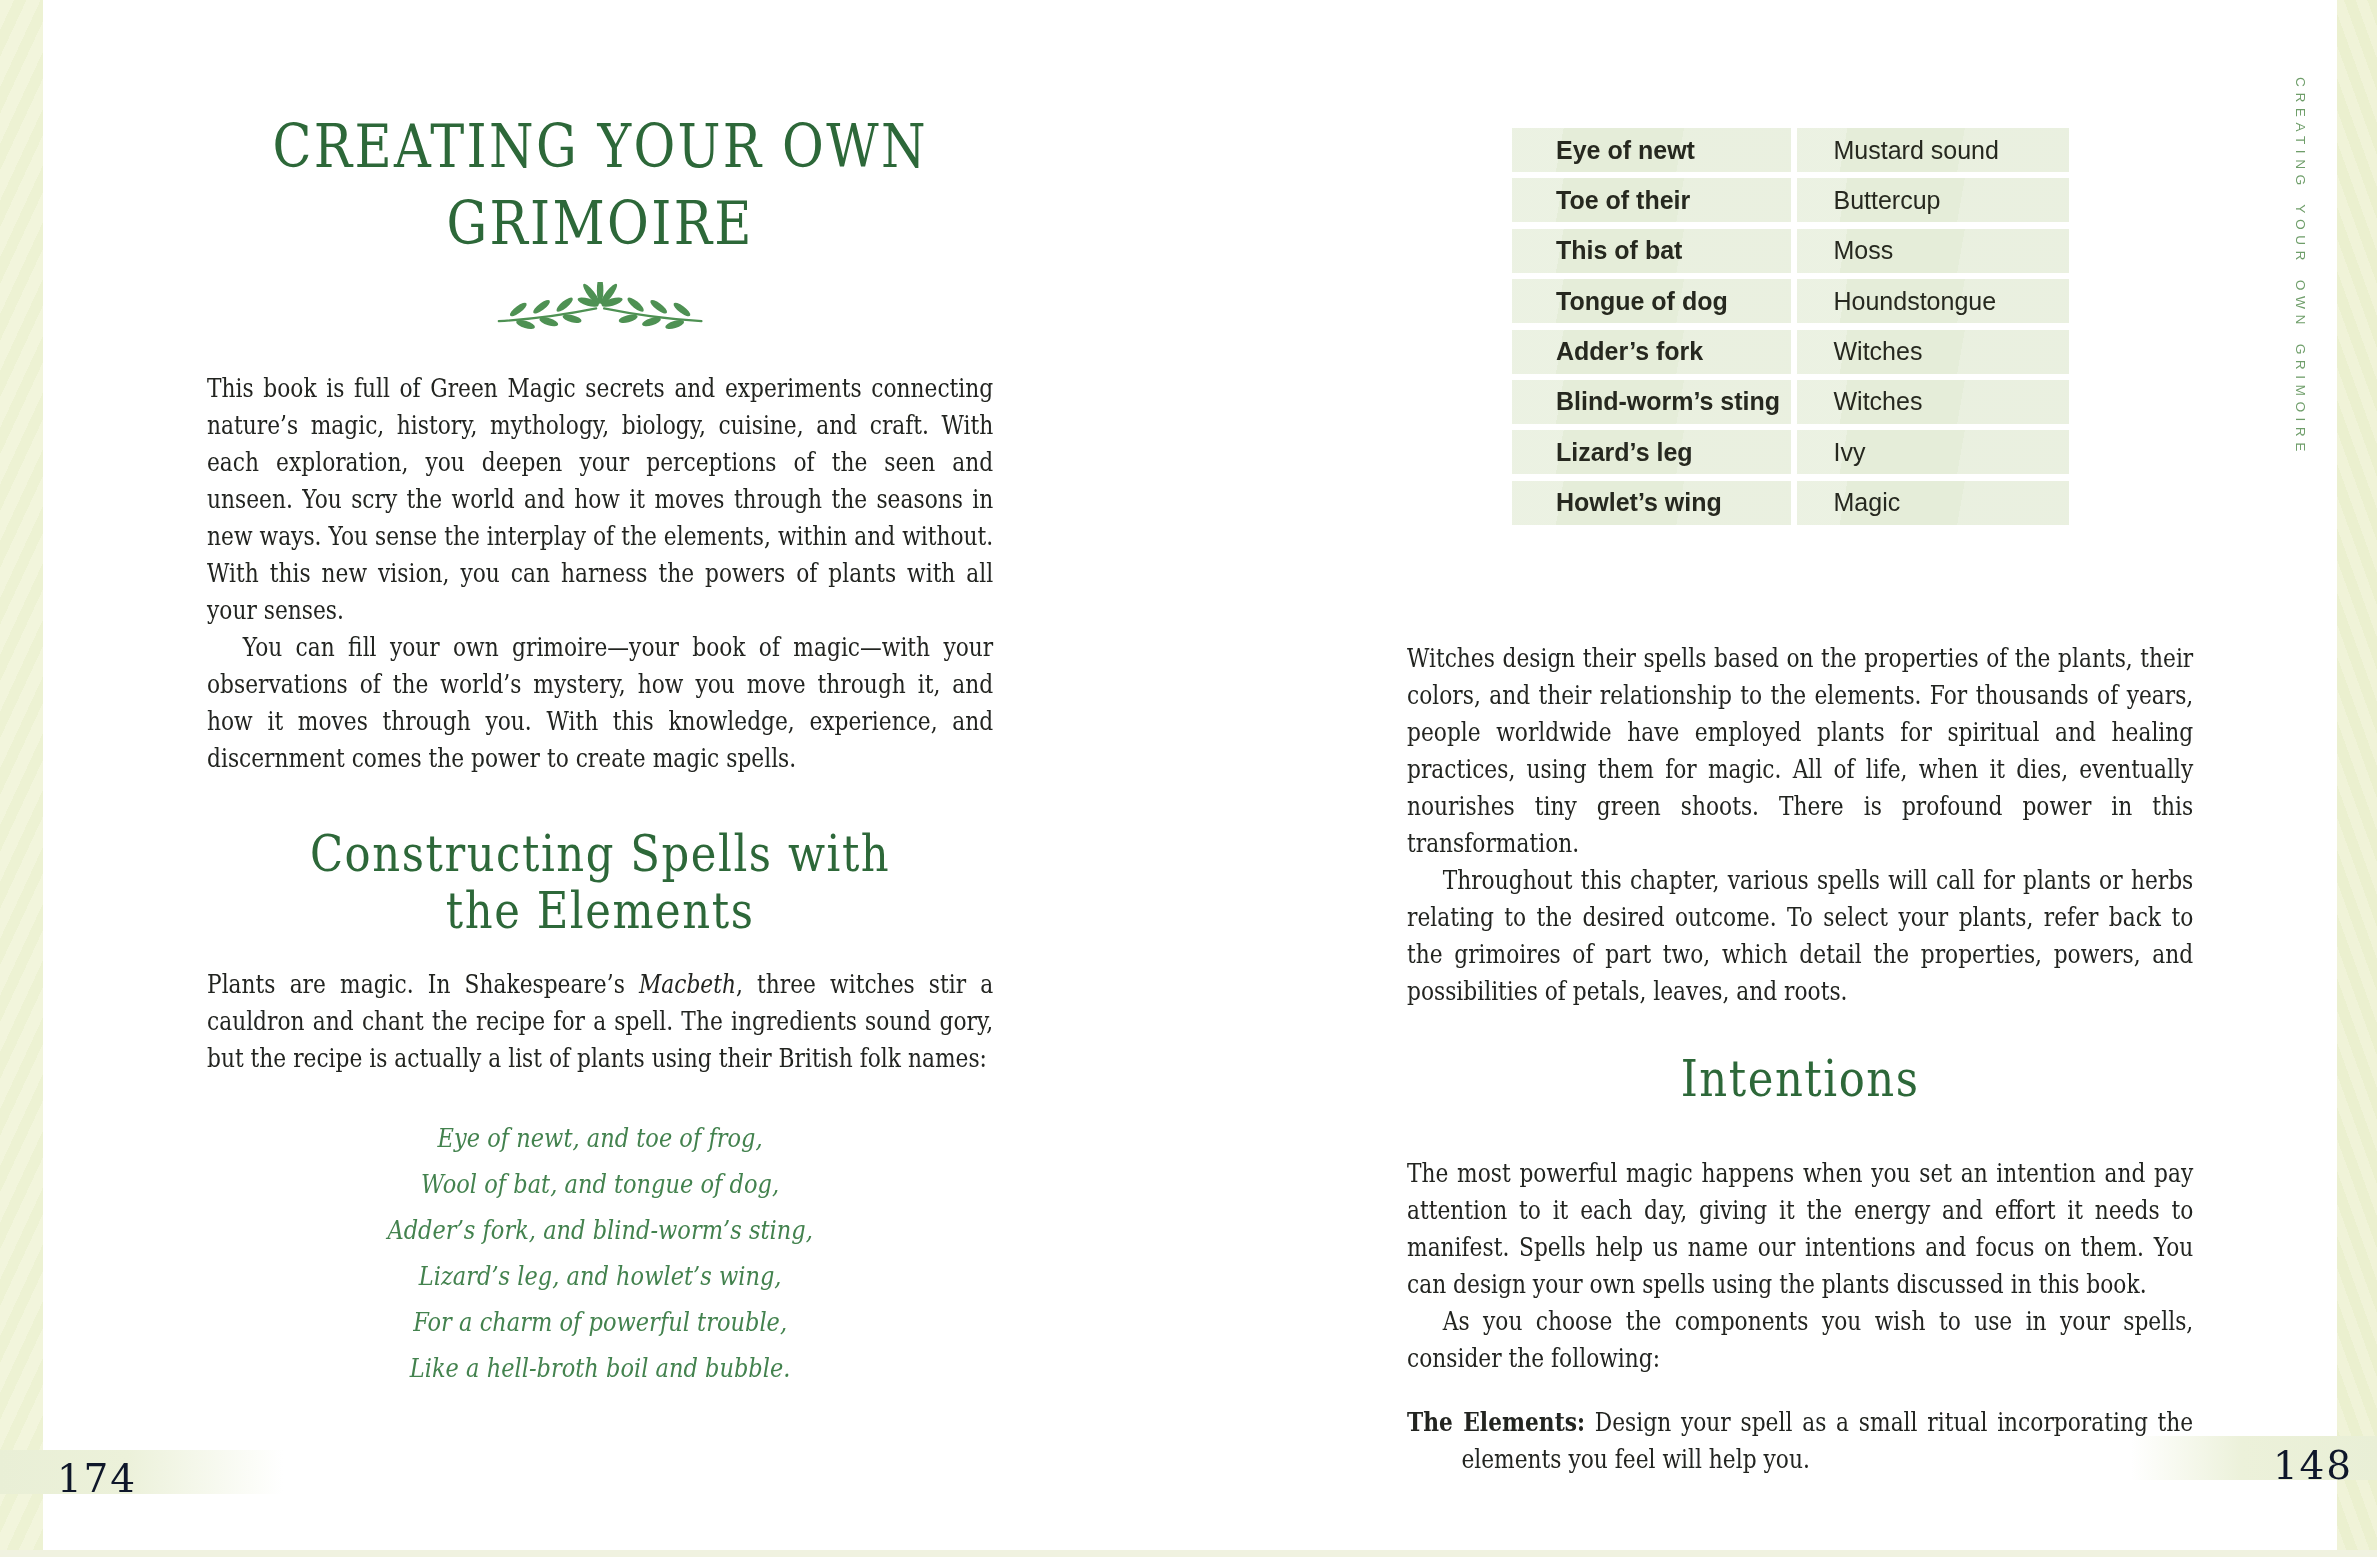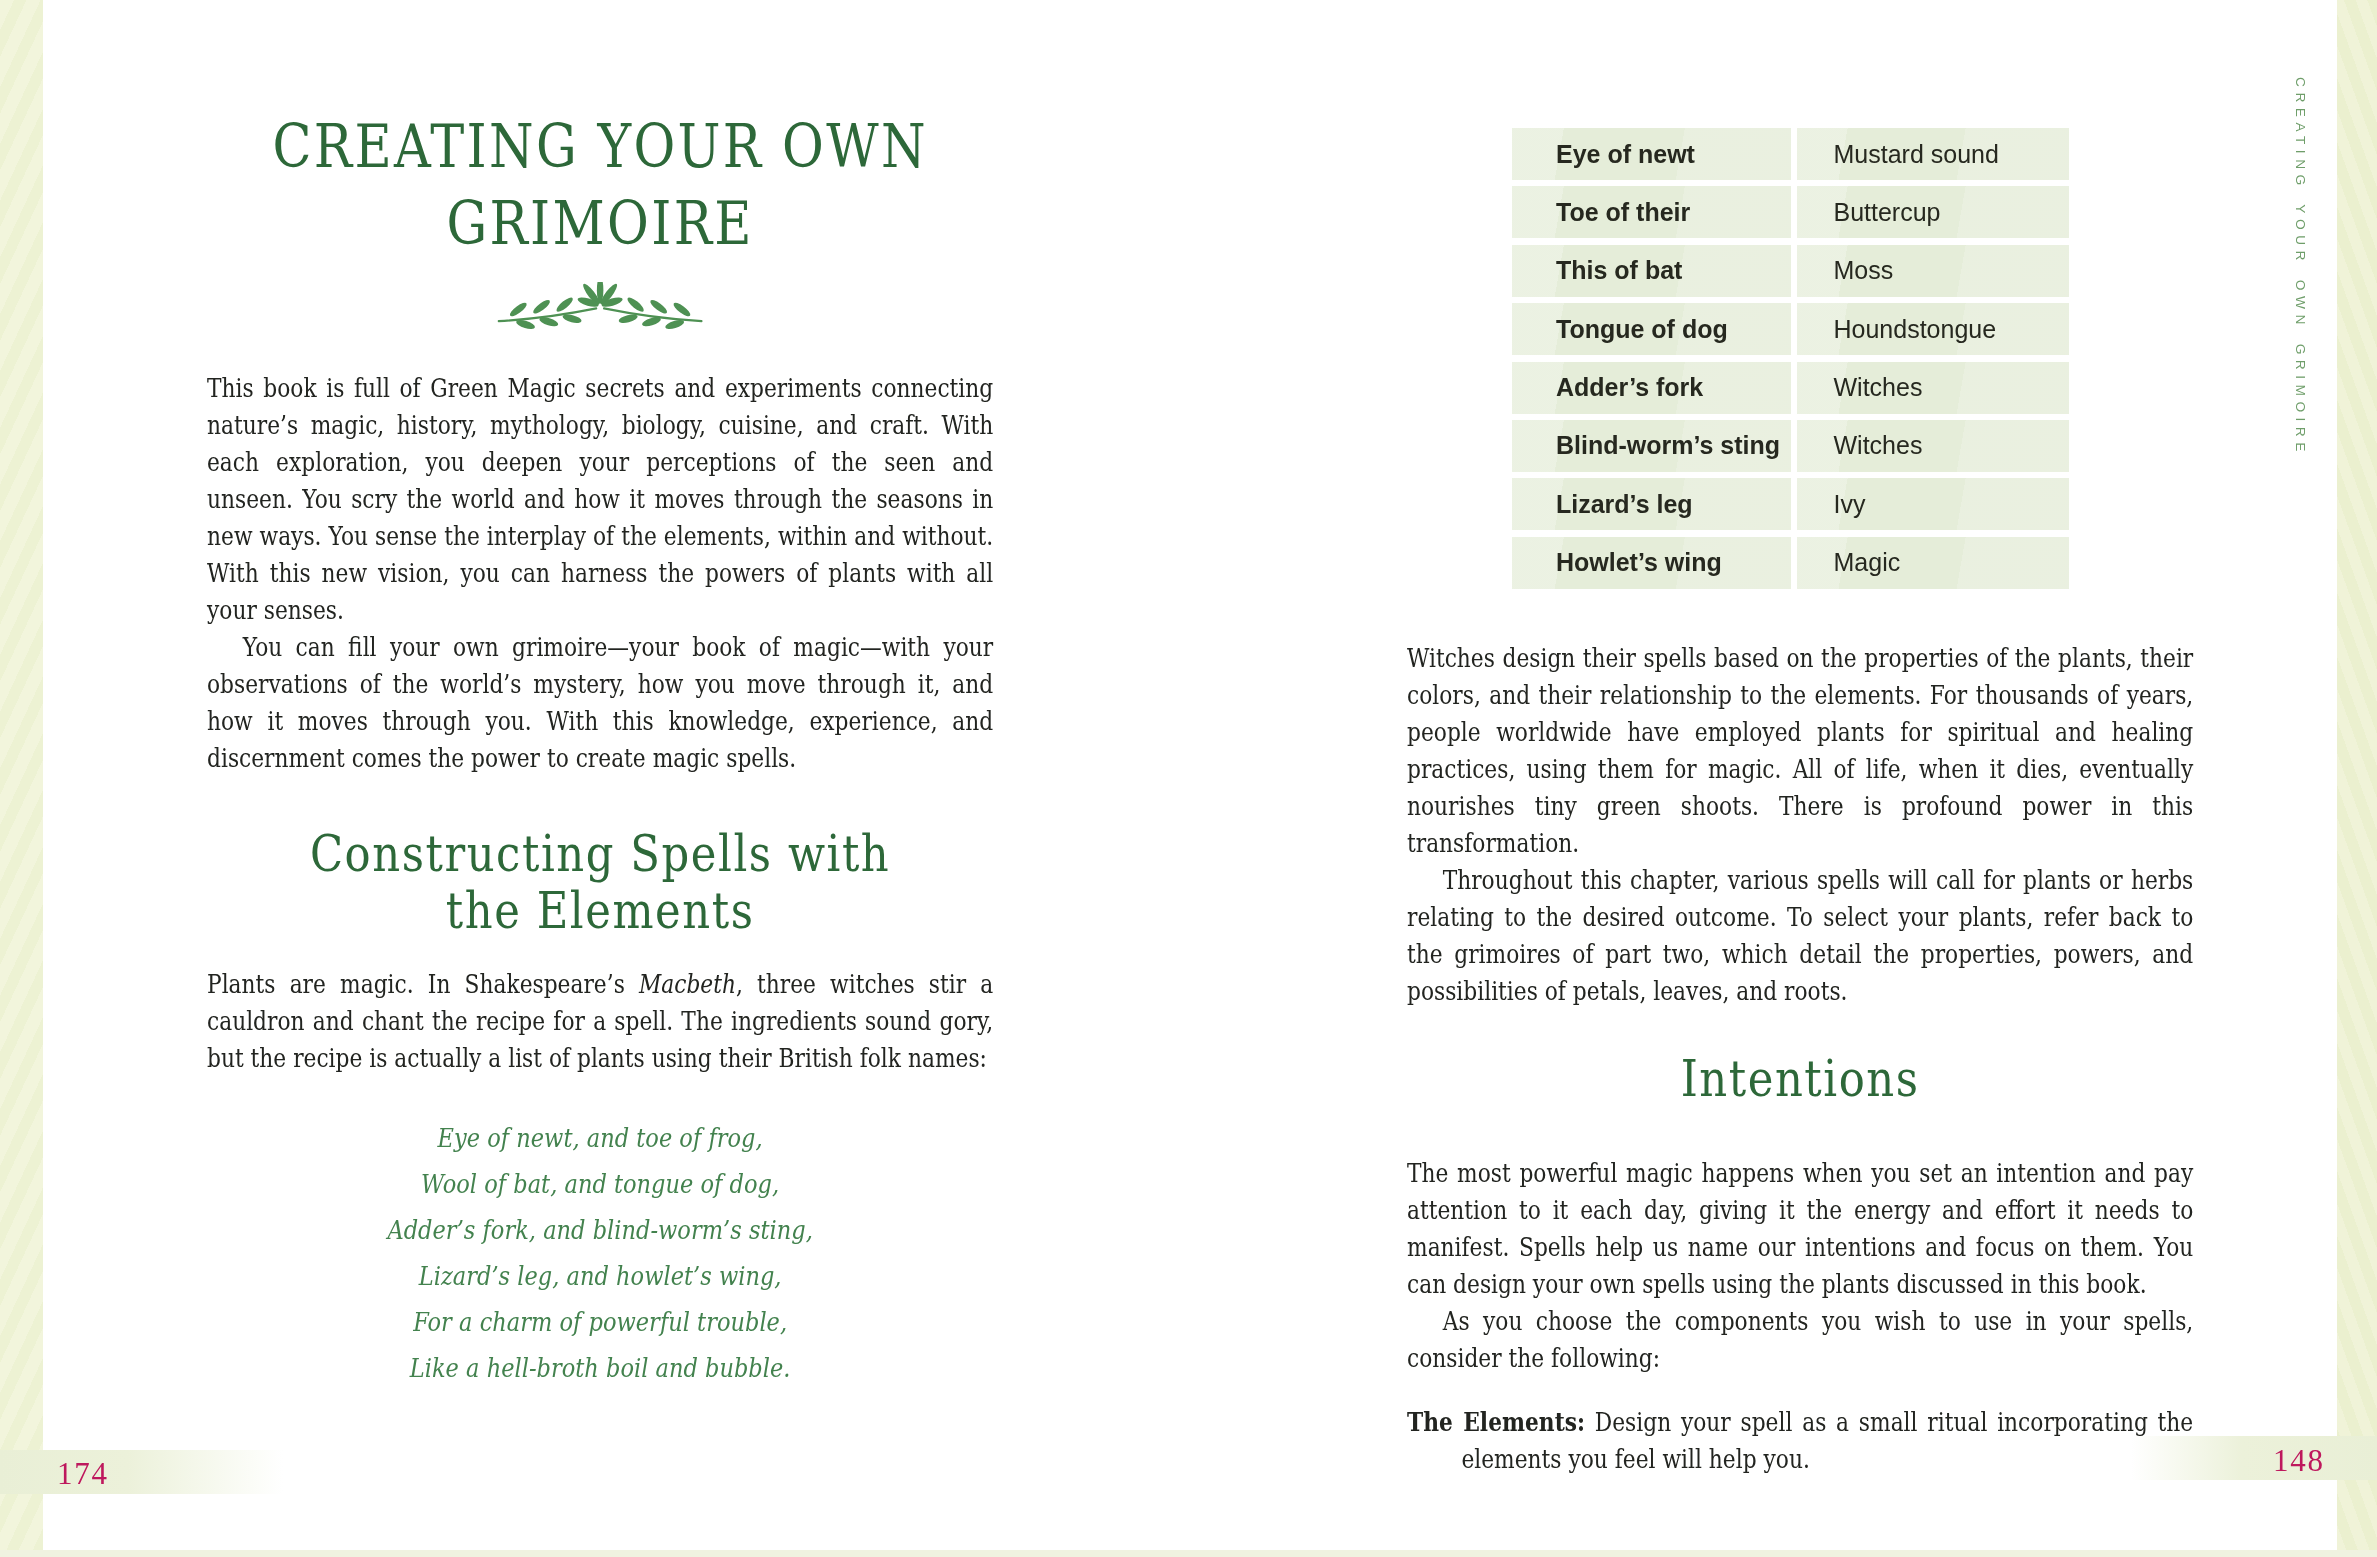--- a/index.html
+++ b/index.html
@@ -32,27 +32,27 @@
   .intent-p1{margin-top:48px;}
   .elements-par{margin-top:27.4px;padding-left:64px;text-indent:-64px;text-align:justify;font-size:25.6px;line-height:37px;}
   .elements-par b{font-weight:700;}
 
   
   .folk-table{
     position:absolute;left:1512px;top:128px;width:556px;
     display:grid;grid-template-columns:279px 272px;column-gap:5.5px;row-gap:6.4px;
     font-family:"Liberation Sans","DejaVu Sans",sans-serif;font-size:25px;color:#26281f;
   }
-  .folk-cell{background:#e5edd9;height:52px;display:flex;align-items:center;
+  .folk-cell{background:#e5edd9;height:44px;display:flex;align-items:center;
     background-image:linear-gradient(100deg,rgba(255,255,255,.25) 0 18%,rgba(0,0,0,0) 18% 60%,rgba(255,255,255,.18) 60% 100%);}
   .folk-cell.c1{padding-left:44px;font-weight:700;}
   .folk-cell.c2{padding-left:37px;}
 
   
-  .pagenum{position:absolute;color:#be185d;font-size:31px;letter-spacing:1.8px;font-family:Liberation Serif, serif;}
+  .pagenum{position:absolute;color:#0f172a;font-size:39px;letter-spacing:1.8px;}
   .pagenum.left{left:57px;top:1456px;}
   .pagenum.right{left:2273px;top:1443px;}
   .numband{position:absolute;height:44px;}
   .numband.left{left:0;top:1450px;width:283px;
     background:linear-gradient(to right,#e9efd6 0%,#ecf1da 45%,rgba(255,255,255,0) 100%);}
   .numband.right{left:2131px;top:1436px;width:247px;
     background:linear-gradient(to left,#e9efd6 0%,#ecf1da 55%,rgba(255,255,255,0) 100%);}
 
   
   .running-head{

